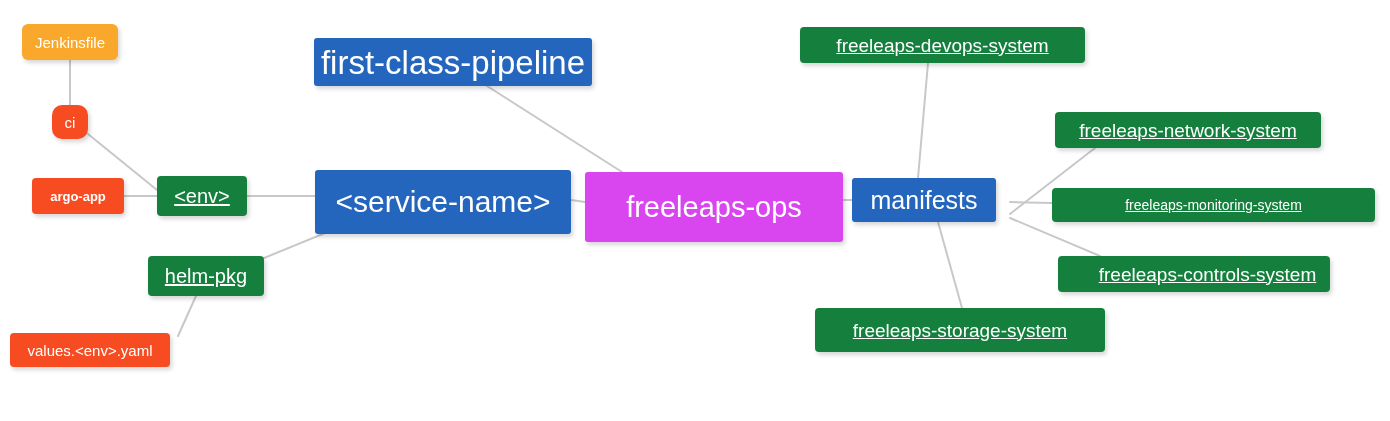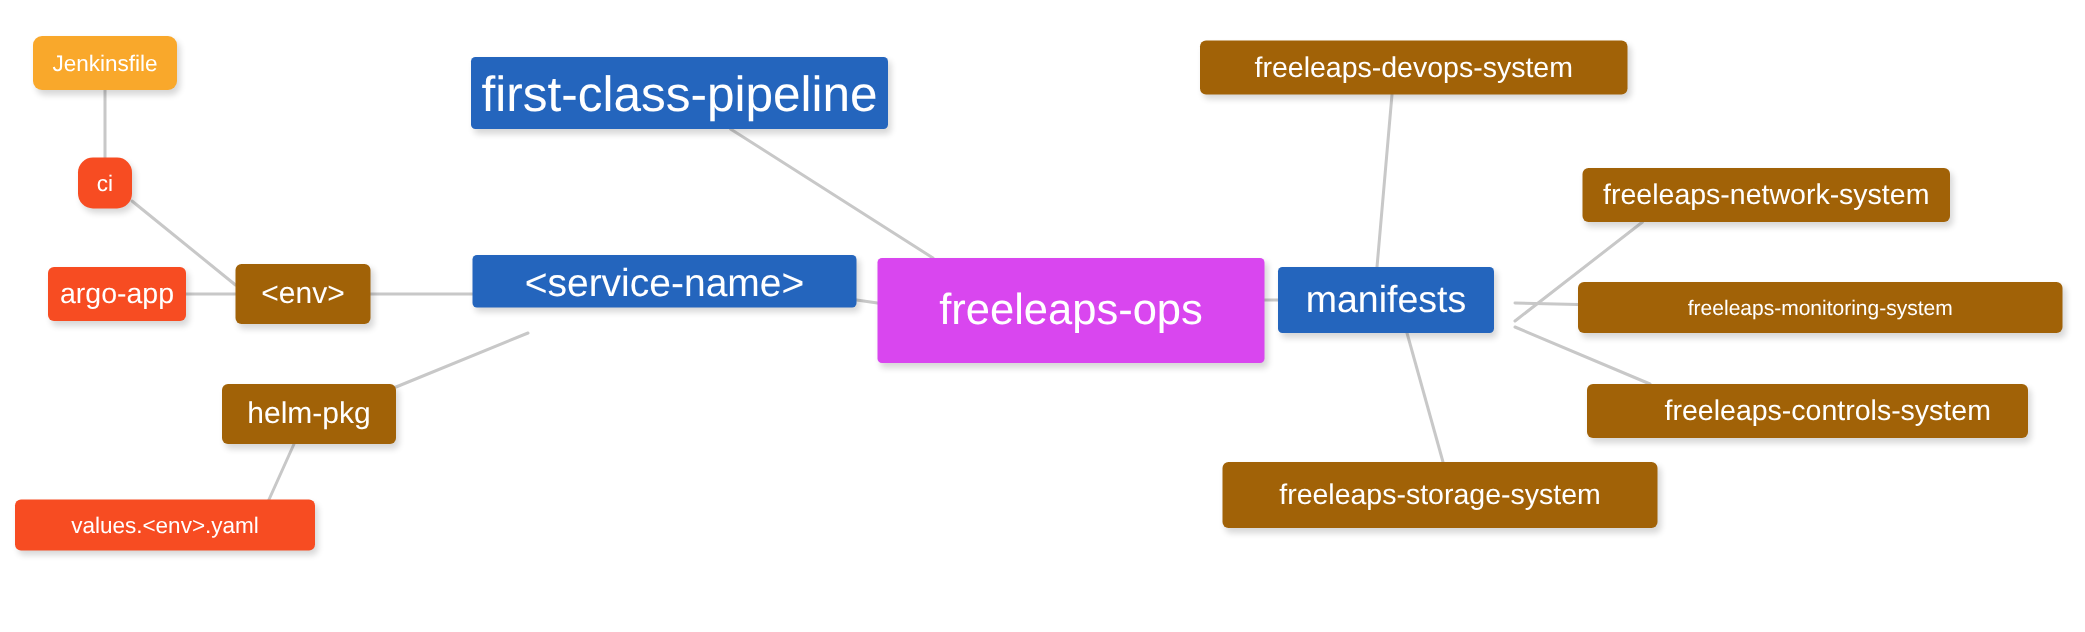--- a/index.html
+++ b/index.html
@@ -34,21 +34,21 @@
     justify-content: center;
     color: #ffffff;
     white-space: nowrap;
     line-height: 1;
     text-align: center;
     box-shadow: 2px 3px 4px rgba(0,0,0,0.16);
     z-index: 2;
   }
   .n-root   { background: #d946ef; border-radius: 3px; }
   .n-blue   { background: #2465bd; border-radius: 3px; }
-  .n-green  { background: #a16207; border-radius: 4px; }
+  .n-green  { background: #15803d; border-radius: 4px; text-decoration: underline; }
   .n-orange { background: #f9a82b; border-radius: 6px; }
   .n-red    { background: #f74c22; border-radius: 4px; }
 </style>
 </head>
 <body>
 
 <div id="canvas">
   <svg id="edges" viewBox="0 0 1390 421" preserveAspectRatio="none">
       <line x1="70" y1="60" x2="70" y2="105" stroke="#c8c8c8" stroke-width="2" stroke-linecap="round"></line>
       <line x1="88" y1="134" x2="157" y2="190" stroke="#c8c8c8" stroke-width="2" stroke-linecap="round"></line>
@@ -61,27 +61,27 @@
       <line x1="843" y1="200" x2="852" y2="200" stroke="#c8c8c8" stroke-width="2" stroke-linecap="round"></line>
       <line x1="918" y1="178" x2="928" y2="63" stroke="#c8c8c8" stroke-width="2" stroke-linecap="round"></line>
       <line x1="1010" y1="214" x2="1095" y2="148" stroke="#c8c8c8" stroke-width="2" stroke-linecap="round"></line>
       <line x1="1010" y1="202" x2="1052" y2="203" stroke="#c8c8c8" stroke-width="2" stroke-linecap="round"></line>
       <line x1="1010" y1="218" x2="1100" y2="256" stroke="#c8c8c8" stroke-width="2" stroke-linecap="round"></line>
       <line x1="938" y1="222" x2="962" y2="308" stroke="#c8c8c8" stroke-width="2" stroke-linecap="round"></line>
     </svg>
   <div id="node-layer">
       <div class="node n-orange" style="left: 22px; top: 24px; width: 96px; height: 36px; font-size: 15px;">Jenkinsfile</div>
       <div class="node n-red" style="left: 52px; top: 105px; width: 36px; height: 34px; font-size: 15px; border-radius: 10px;">ci</div>
-      <div class="node n-red" style="left: 32px; top: 178px; width: 92px; height: 36px; font-size: 19px;">argo-app</div>
+      <div class="node n-red" style="left: 32px; top: 178px; width: 92px; height: 36px; font-size: 13px; font-weight: bold;">argo-app</div>
       <div class="node n-green" style="left: 157px; top: 176px; width: 90px; height: 40px; font-size: 20px;">&lt;env&gt;</div>
       <div class="node n-green" style="left: 148px; top: 256px; width: 116px; height: 40px; font-size: 20px;">helm-pkg</div>
-      <div class="node n-red" style="left: 10px; top: 333px; width: 200px; height: 34px; font-size: 15px;">values.&lt;env&gt;.yaml</div>
-      <div class="node n-blue" style="left: 315px; top: 170px; width: 256px; height: 35px; font-size: 26px; text-align: center;">&lt;service-name&gt;</div>
+      <div class="node n-red" style="left: 10px; top: 333px; width: 160px; height: 34px; font-size: 15px;">values.&lt;env&gt;.yaml</div>
+      <div class="node n-blue" style="left: 315px; top: 170px; width: 256px; height: 64px; font-size: 30px; text-align: center;">&lt;service-name&gt;</div>
       <div class="node n-blue" style="left: 314px; top: 38px; width: 278px; height: 48px; font-size: 33px;">first-class-pipeline</div>
       <div class="node n-root" style="left: 585px; top: 172px; width: 258px; height: 70px; font-size: 29px;">freeleaps-ops</div>
       <div class="node n-blue" style="left: 852px; top: 178px; width: 144px; height: 44px; font-size: 25px;">manifests</div>
       <div class="node n-green" style="left: 800px; top: 27px; width: 285px; height: 36px; font-size: 19px;">freeleaps-devops-system</div>
-      <div class="node n-green" style="left: 1055px; top: 112px; width: 245px; height: 36px; font-size: 19px;">freeleaps-network-system</div>
+      <div class="node n-green" style="left: 1055px; top: 112px; width: 266px; height: 36px; font-size: 19px;">freeleaps-network-system</div>
       <div class="node n-green" style="left: 1052px; top: 188px; width: 323px; height: 34px; font-size: 14px;">freeleaps-monitoring-system</div>
-      <div class="node n-green" style="left: 1058px; top: 256px; width: 294px; height: 36px; font-size: 19px; padding-left: 27px;">freeleaps-controls-system</div>
+      <div class="node n-green" style="left: 1058px; top: 256px; width: 272px; height: 36px; font-size: 19px; padding-left: 27px;">freeleaps-controls-system</div>
       <div class="node n-green" style="left: 815px; top: 308px; width: 290px; height: 44px; font-size: 19px;">freeleaps-storage-system</div>
     </div>
 </div>
 
 </body></html>

